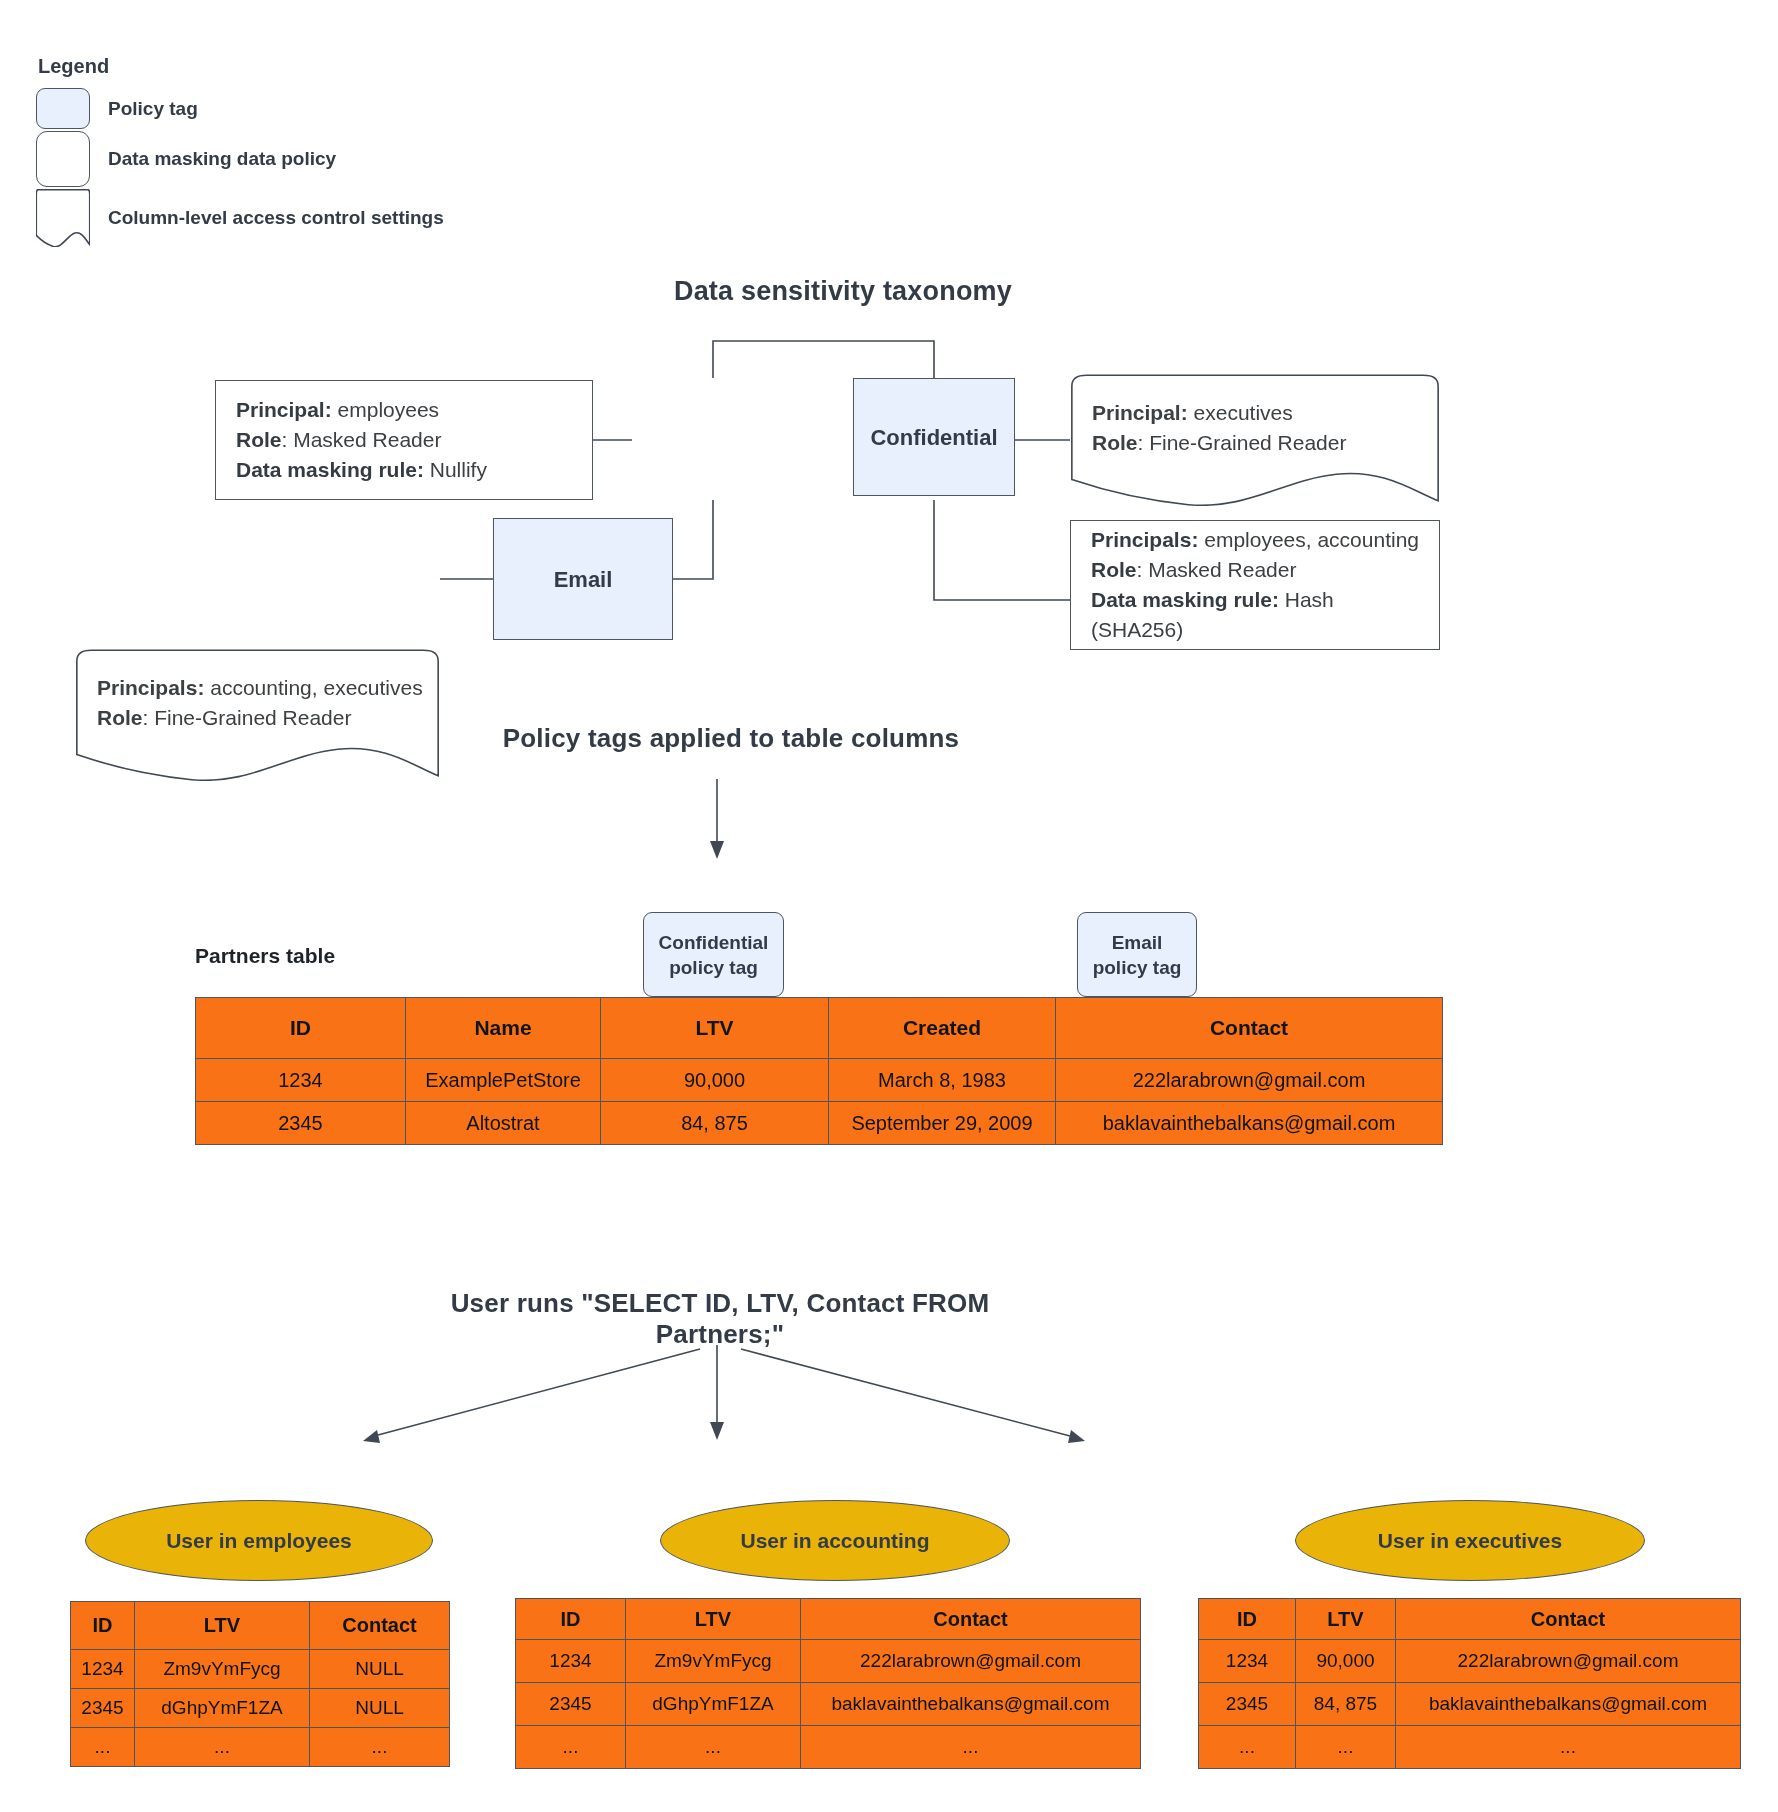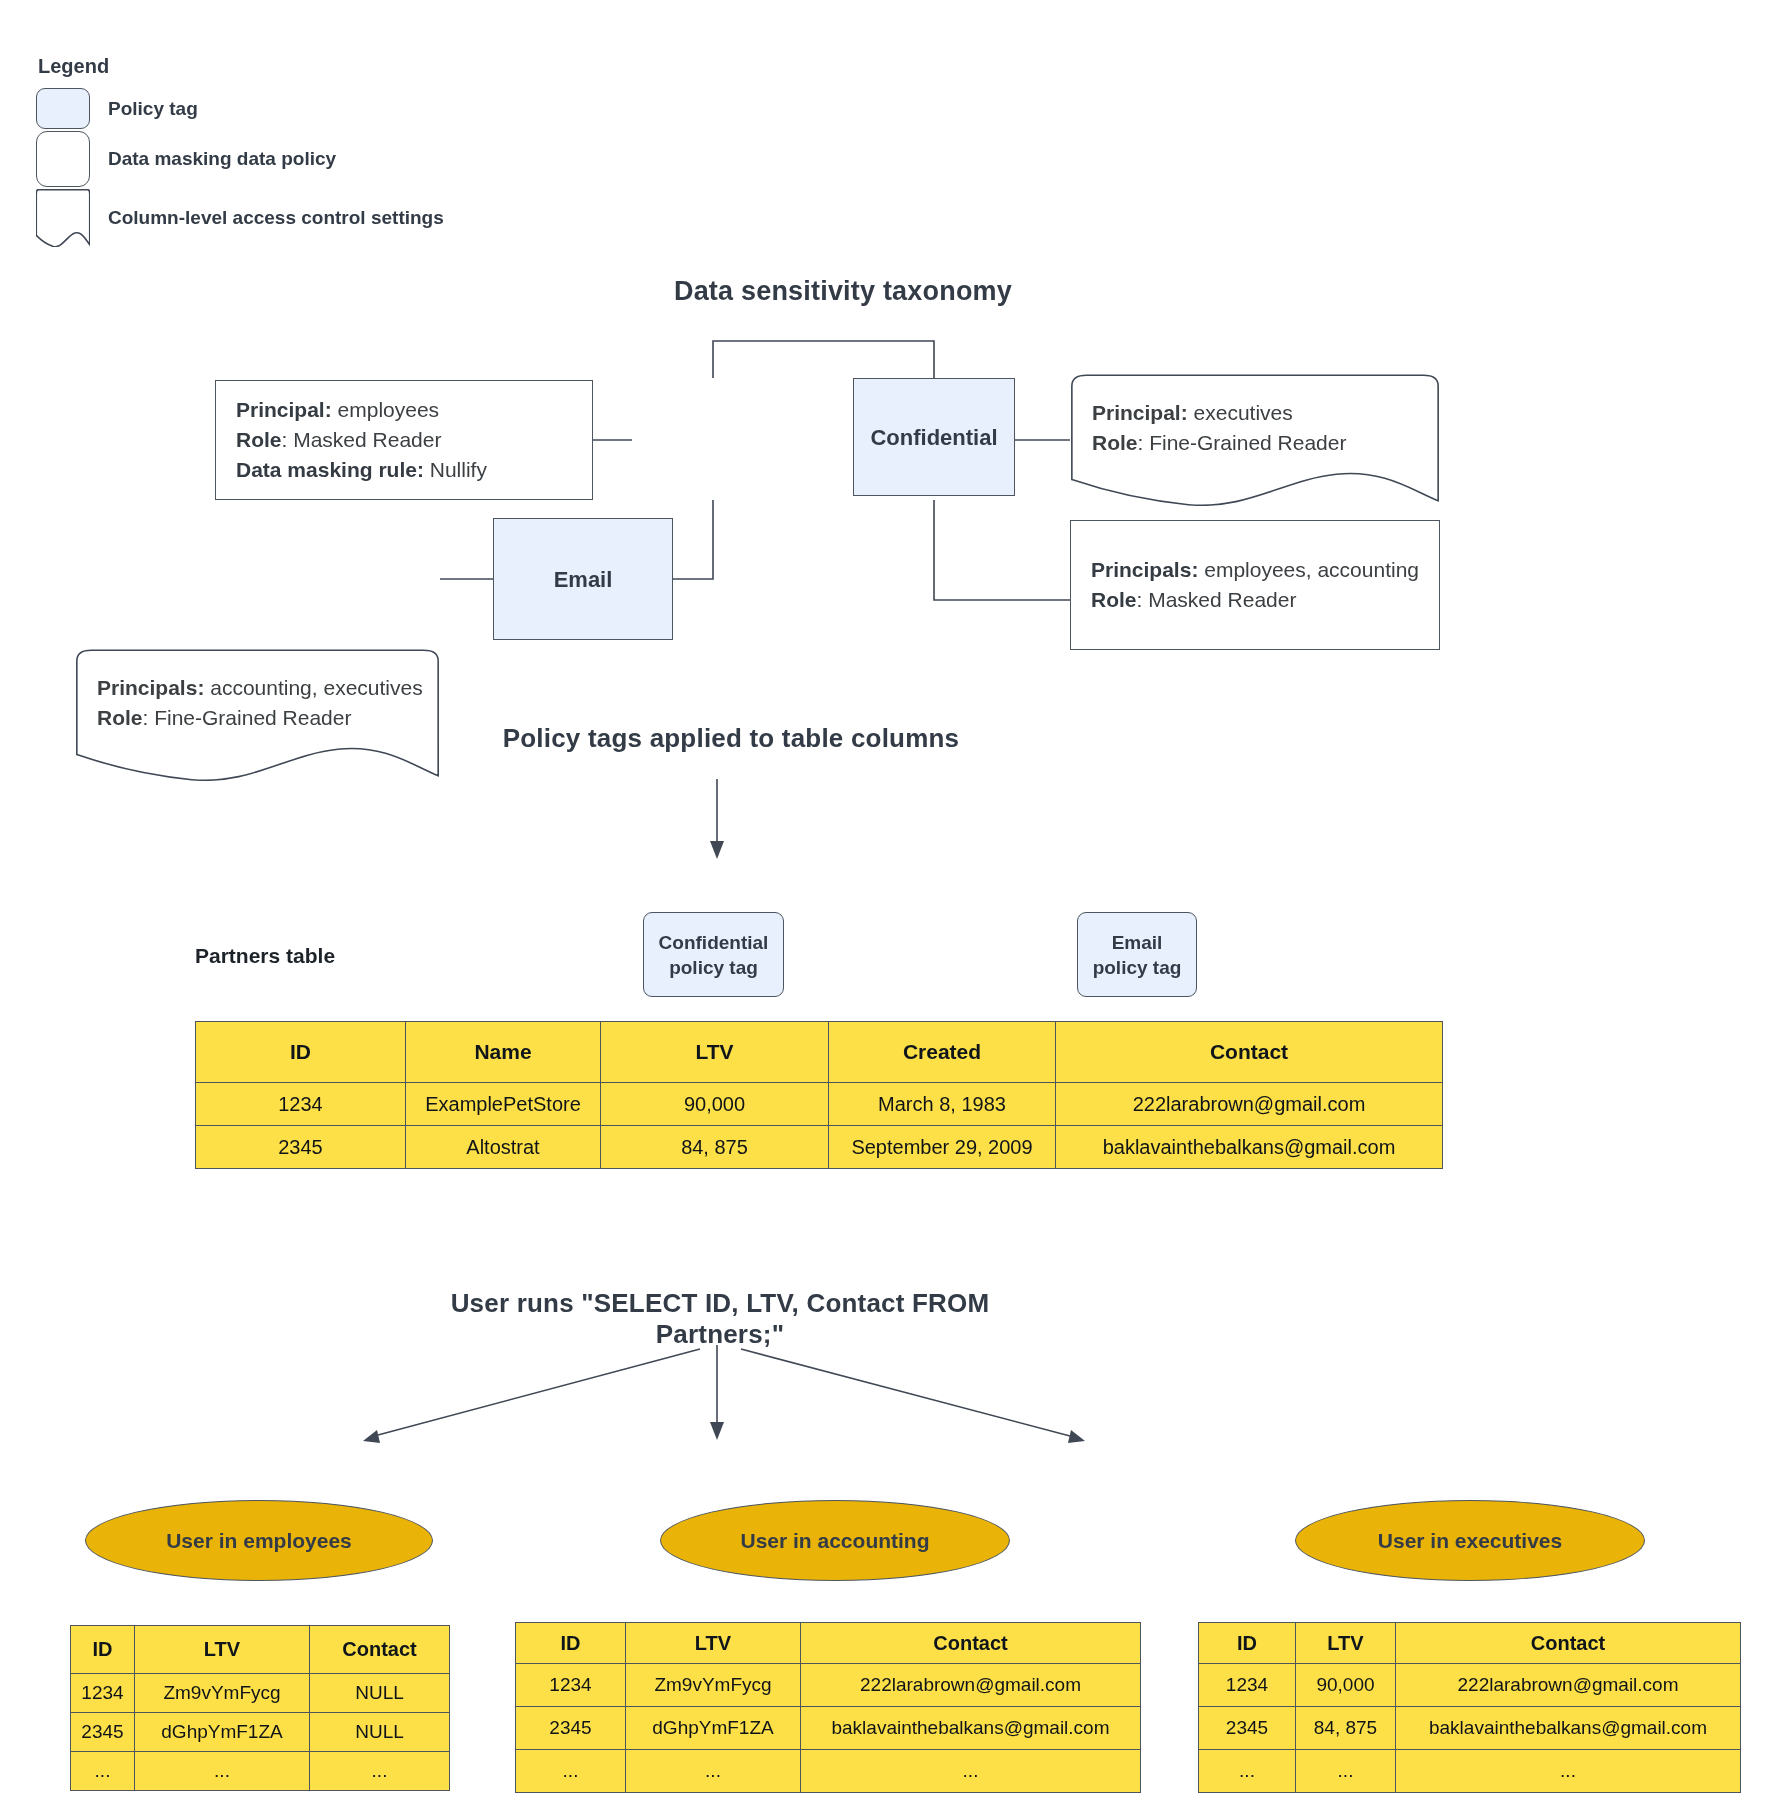--- a/index.html
+++ b/index.html
@@ -40,21 +40,21 @@
   .doc-box .doc-text{position:relative;padding:24px 0 0 22px;font-size:21px;line-height:30px;}
 
   
   .callout{box-sizing:border-box;border:1.6px solid var(--outline);border-radius:9px;background:var(--policy-tag-fill);
            display:flex;align-items:center;justify-content:center;text-align:center;
            font-weight:bold;font-size:19px;line-height:25px;color:var(--heading);padding:4px 10px;}
 
   .plain-label{font-weight:bold;font-size:21px;color:#1d2329;}
 
   
-  table.dtable{border-collapse:collapse;table-layout:fixed;width:100%;background:#fde047;margin-top:24px;}
+  table.dtable{border-collapse:collapse;table-layout:fixed;width:100%;background:#f97316;}
   table.dtable th,table.dtable td{border:1.4px solid #4d565f;text-align:center;vertical-align:middle;
     overflow:hidden;white-space:nowrap;padding:0 2px;box-sizing:border-box;}
   table.dtable th{font-weight:bold;color:#10151a;}
   table.dtable td{color:#101418;}
   .t-main th{font-size:21px;height:61px;}
   .t-main td{font-size:20px;height:43px;}
   .t-small th{font-size:20px;}
   .t-small td{font-size:19px;}
   .t-emp th{height:48px;}
   .t-emp td{height:39px;}
@@ -144,20 +144,21 @@
       </div>
   </div>
 
   <div class="abs node blue center" style="left:493px;top:518px;width:180px;height:122px;">
     <div class="node-label">Email</div>
   </div>
 
   <div class="abs node policy-card" style="left:1070px;top:520px;width:370px;height:130px;">
       <div><b>Principals:</b><span> employees, accounting</span></div>
       <div><b>Role</b><span>: Masked Reader</span></div>
+      <div><b>Data masking rule:</b><span> Hash (SHA256)</span></div>
     </div>
 
   <div class="abs section-title" style="left:431px;top:723px;width:600px;font-size:26px;">Policy tags applied to table columns</div>
 
   <div class="abs plain-label" style="left:195px;top:944px;">Partners table</div>
 
   <div class="abs callout" style="left:643px;top:912px;width:141px;height:85px;">Confidential policy tag</div>
 
   <div class="abs callout" style="left:1077px;top:912px;width:120px;height:85px;">Email policy tag</div>
 

